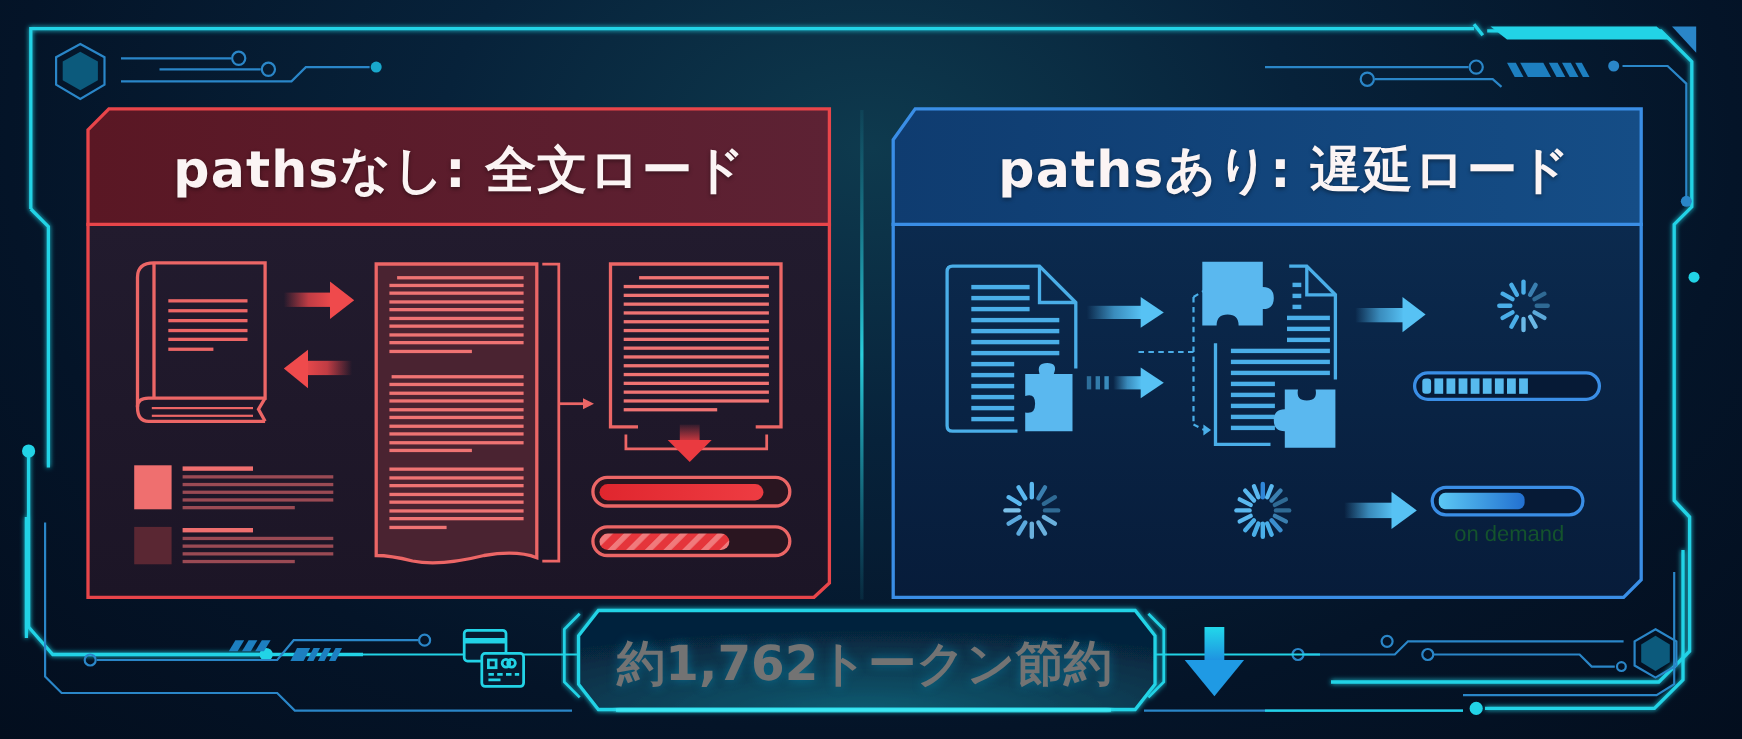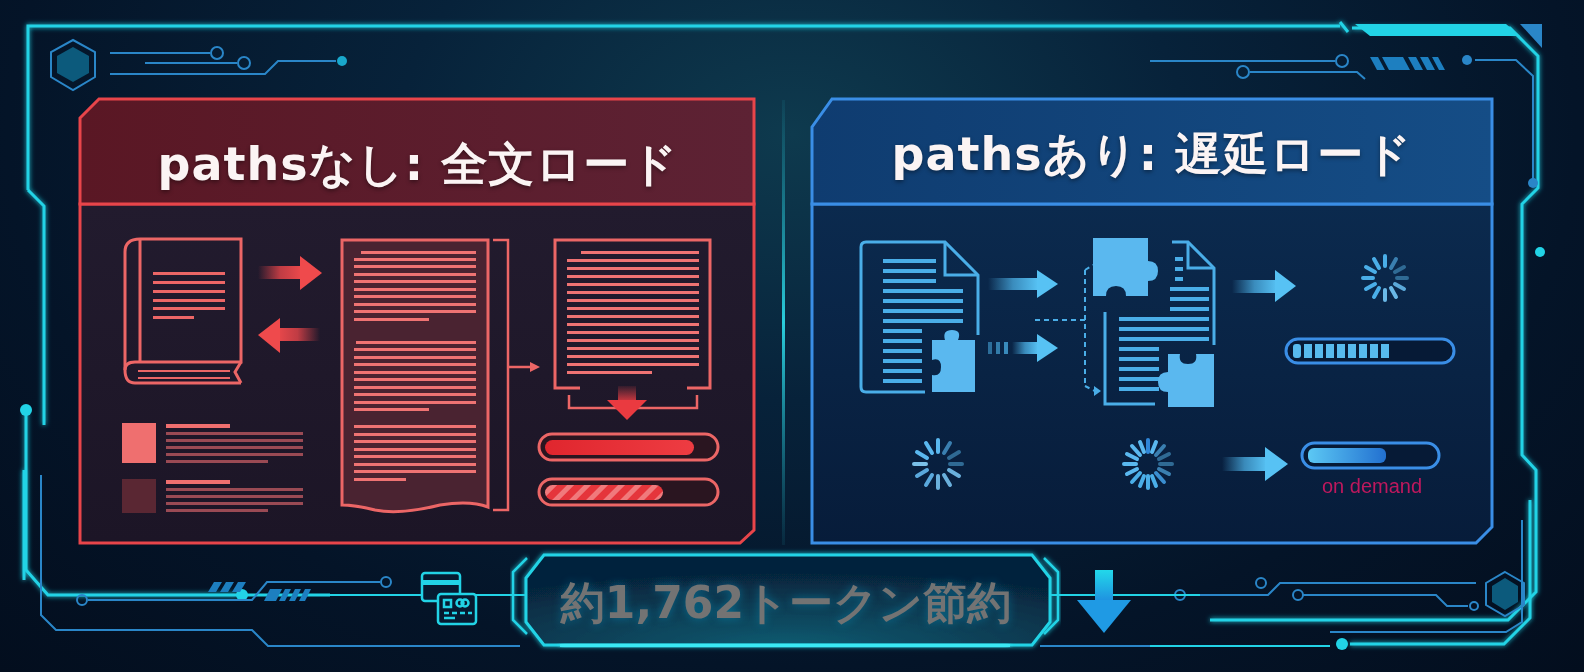--- a/index.html
+++ b/index.html
@@ -7,31 +7,31 @@
     width:1584px; height:672px; overflow:hidden; position:relative;
     background: radial-gradient(ellipse at 50% 20%, #0e3a4e 0%, #07223a 35%, #041428 70%, #030e1e 100%);
     font-family: "DejaVu Sans", "Liberation Sans", sans-serif;
   }
   svg.layer { position:absolute; left:0; top:0; }
   .panel-title {
     position:absolute; color:#fbf4f4; font-weight:bold; font-size:46px;
     letter-spacing:1px; white-space:nowrap; text-align:center;
     text-shadow: 0 2px 4px rgba(0,0,0,0.4);
   }
-  #title-left { left:82px; width:672px; top:124px;margin-top:10px; }
-  #title-right { left:812px; width:680px; top:124px; }
+  #title-left { left:82px; width:672px; top:124px; }
+  #title-right { left:812px; width:680px; top:124px;padding-left:16px; }
   .savings {
     position:absolute; left:530px; top:553px; width:512px; height:100px;
     display:flex; align-items:center; justify-content:center;
     color:#737373; font-weight:bold; font-size:44px; white-space:nowrap;
     text-shadow: 0 0 10px rgba(0,200,255,0.35);
   }
   .ondemand {
     position:absolute; left:1298px; top:475px; width:148px; text-align:center;
-    color:#be185d; font-size:20px; font-family:"Liberation Sans", sans-serif;
+    color:#14532d; font-size:20px; font-family:"Liberation Sans", sans-serif;
   }
 </style>
 </head>
 <body>
 
 <svg class="layer" width="1584" height="672">
   <defs>
     <filter id="glow" x="-20%" y="-20%" width="140%" height="140%">
       <feGaussianBlur stdDeviation="2.5" result="b"></feGaussianBlur>
       <feMerge>

